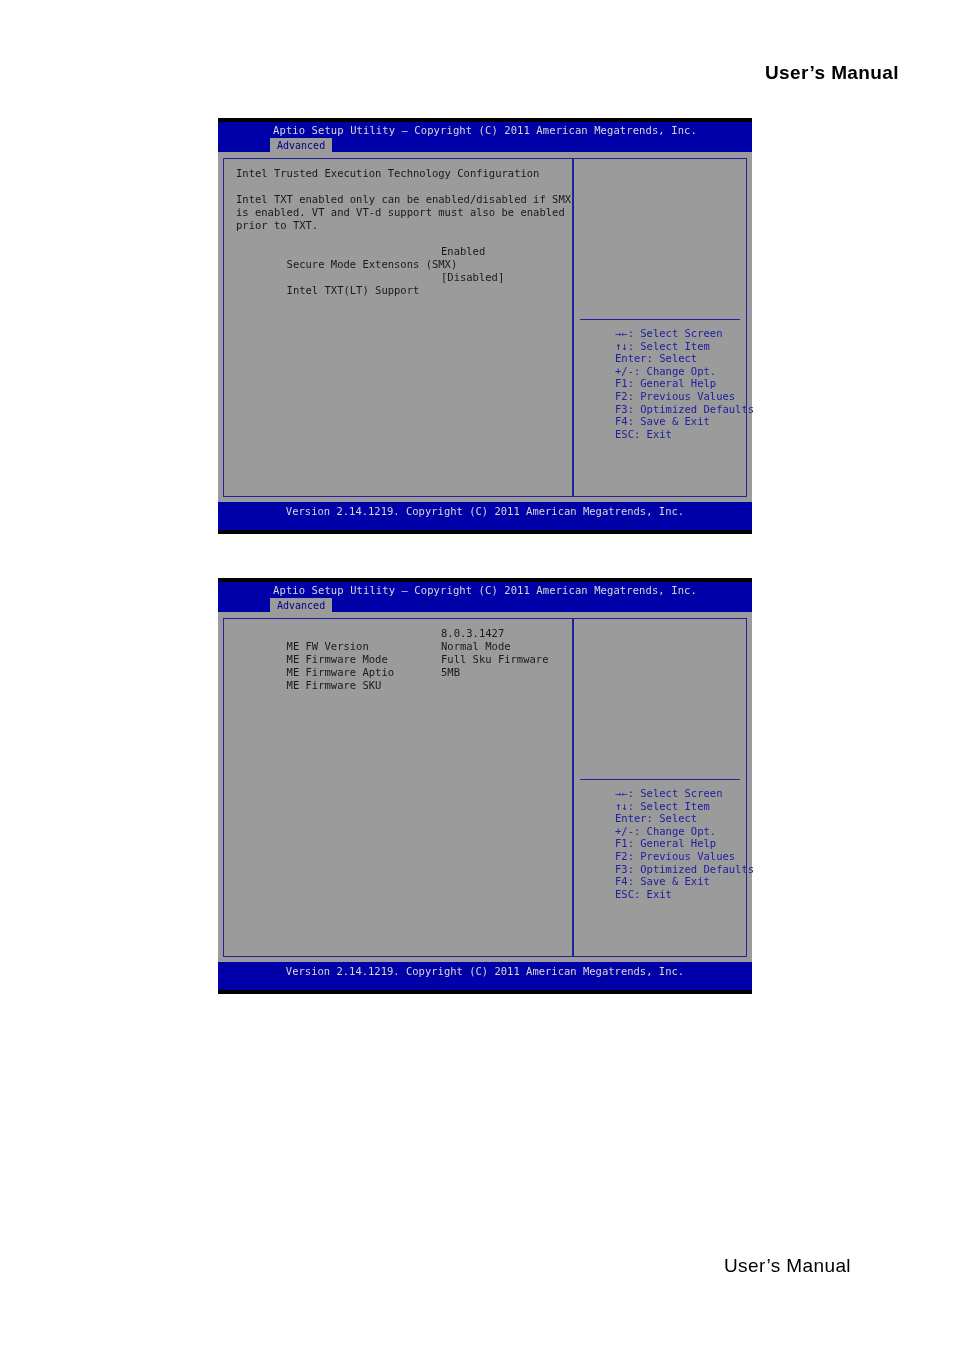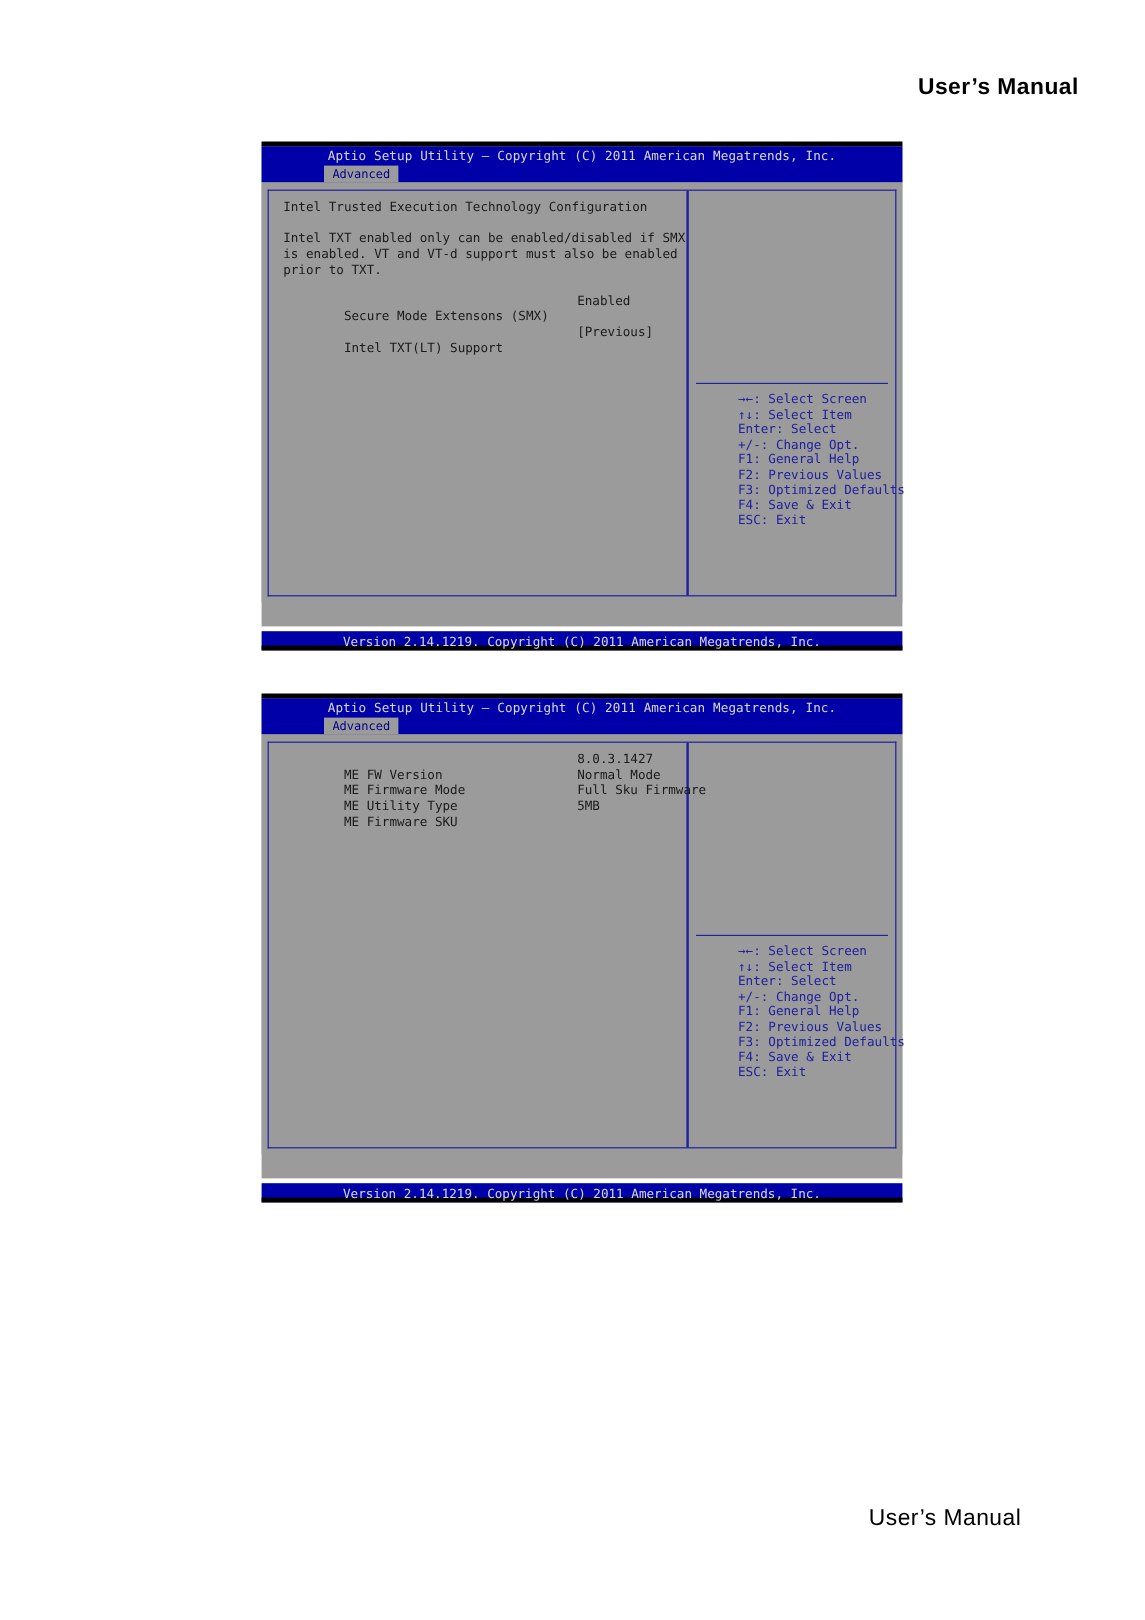--- a/index.html
+++ b/index.html
@@ -112,21 +112,20 @@
     color: #1a1a1a;
     font-size: 10.5px;
     line-height: 13px;
     white-space: pre;
   }
   .item-label { display: inline-block; }
   .item-value {
     position: absolute;
     left: 205px;
     top: 0;
-    margin-left: 40px;
   }
   .spacer-row { height: 13px; }
   .info-line {
     height: 13px;
     color: #1a1a1a;
     font-size: 10.5px;
     line-height: 13px;
     white-space: pre;
   }
 
@@ -151,24 +150,23 @@
     color: #2020a0;
     font-size: 10.5px;
     line-height: 12.6px;
     height: 12.6px;
     white-space: pre;
   }
 
   
   .bios-footer {
     position: relative;
-    height: 16px;
+    height: 32px;
     background: #0000a8;
     border-bottom: 4px solid #000000;
-    margin-top: 24px;
   }
   .bios-footer-text {
     position: absolute;
     left: 0;
     right: 0;
     top: 3px;
     text-align: center;
     color: #d8d8d8;
     font-size: 10.5px;
     white-space: nowrap;
@@ -192,21 +190,21 @@
       <div class="info-line">is enabled. VT and VT-d support must also be enabled</div>
       <div class="info-line">prior to TXT.</div>
       <div class="spacer-row"></div>
       <div class="item-row">
         <span class="item-label">Secure Mode Extensons (SMX)</span>
         <span class="item-value">Enabled</span>
       </div>
       <div class="spacer-row"></div>
       <div class="item-row">
         <span class="item-label">Intel TXT(LT) Support</span>
-        <span class="item-value">[Previous]</span>
+        <span class="item-value">[Disabled]</span>
       </div>
     </div>
     <div class="panel-divider"></div>
     <div class="panel-right">
       <div class="help-sep"></div>
       <div class="help-keys">
         <div class="help-line">→←: Select Screen</div>
         <div class="help-line">↑↓: Select Item</div>
         <div class="help-line">Enter: Select</div>
         <div class="help-line">+/-: Change Opt.</div>
@@ -232,21 +230,21 @@
     <div class="panel-left">
       <div class="item-row">
         <span class="item-label">ME FW Version</span>
         <span class="item-value">8.0.3.1427</span>
       </div>
       <div class="item-row">
         <span class="item-label">ME Firmware Mode</span>
         <span class="item-value">Normal Mode</span>
       </div>
       <div class="item-row">
-        <span class="item-label">ME Utility Type</span>
+        <span class="item-label">ME Firmware Aptio</span>
         <span class="item-value">Full Sku Firmware</span>
       </div>
       <div class="item-row">
         <span class="item-label">ME Firmware SKU</span>
         <span class="item-value">5MB</span>
       </div>
     </div>
     <div class="panel-divider"></div>
     <div class="panel-right">
       <div class="help-sep"></div>

